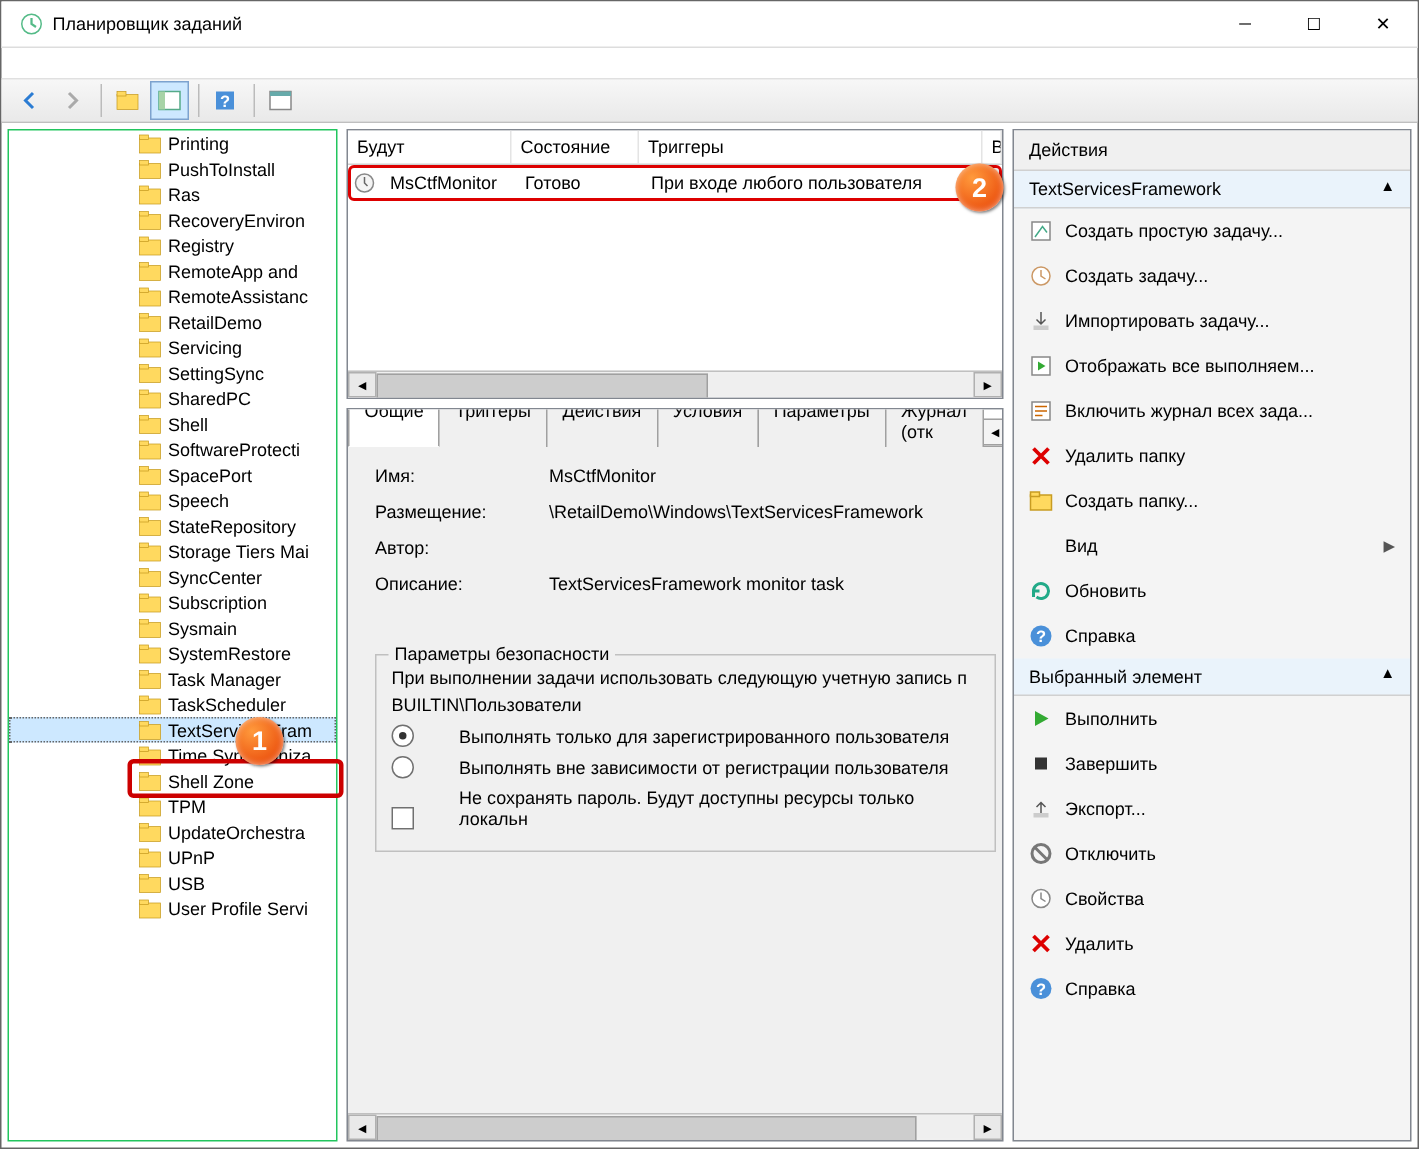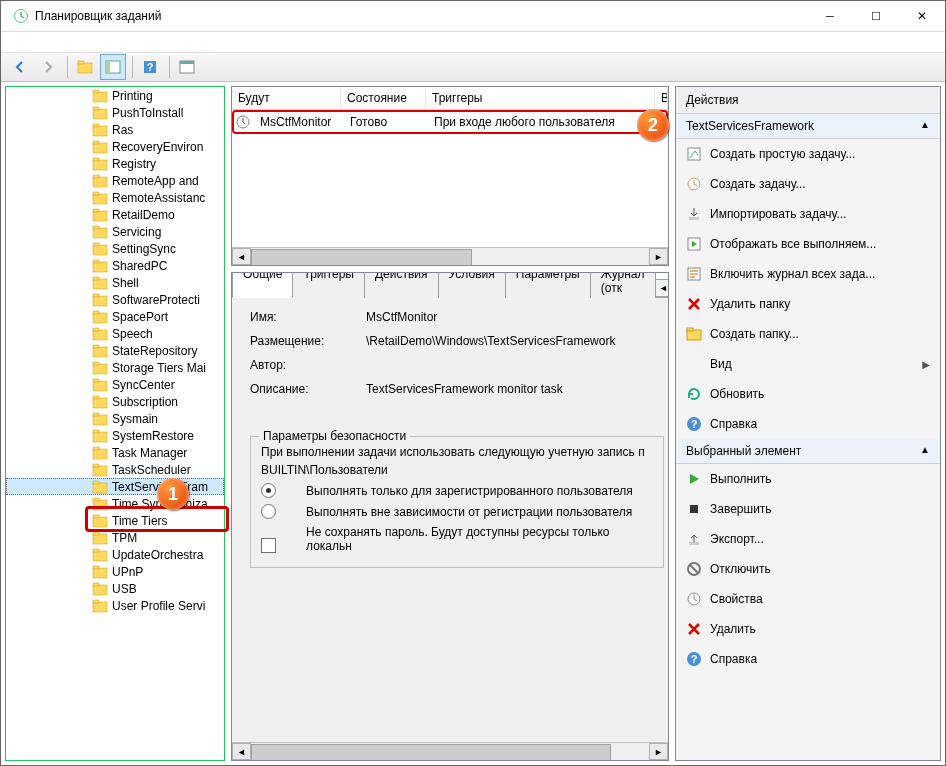--- a/index.html
+++ b/index.html
@@ -307,21 +307,21 @@
               <rect x="1" y="3" width="14" height="10" class="folder-svg"></rect>
               <rect x="1" y="1" width="6" height="3" class="folder-svg"></rect>
             </svg>
             <span>Time Synchroniza</span>
           </div>
           <div class="tree-item">
             <svg class="fico" viewBox="0 0 16 14">
               <rect x="1" y="3" width="14" height="10" class="folder-svg"></rect>
               <rect x="1" y="1" width="6" height="3" class="folder-svg"></rect>
             </svg>
-            <span>Time Tiers</span>
+            <span>Shell Zone</span>
           </div>
           <div class="tree-item">
             <svg class="fico" viewBox="0 0 16 14">
               <rect x="1" y="3" width="14" height="10" class="folder-svg"></rect>
               <rect x="1" y="1" width="6" height="3" class="folder-svg"></rect>
             </svg>
             <span>TPM</span>
           </div>
           <div class="tree-item">
             <svg class="fico" viewBox="0 0 16 14">

